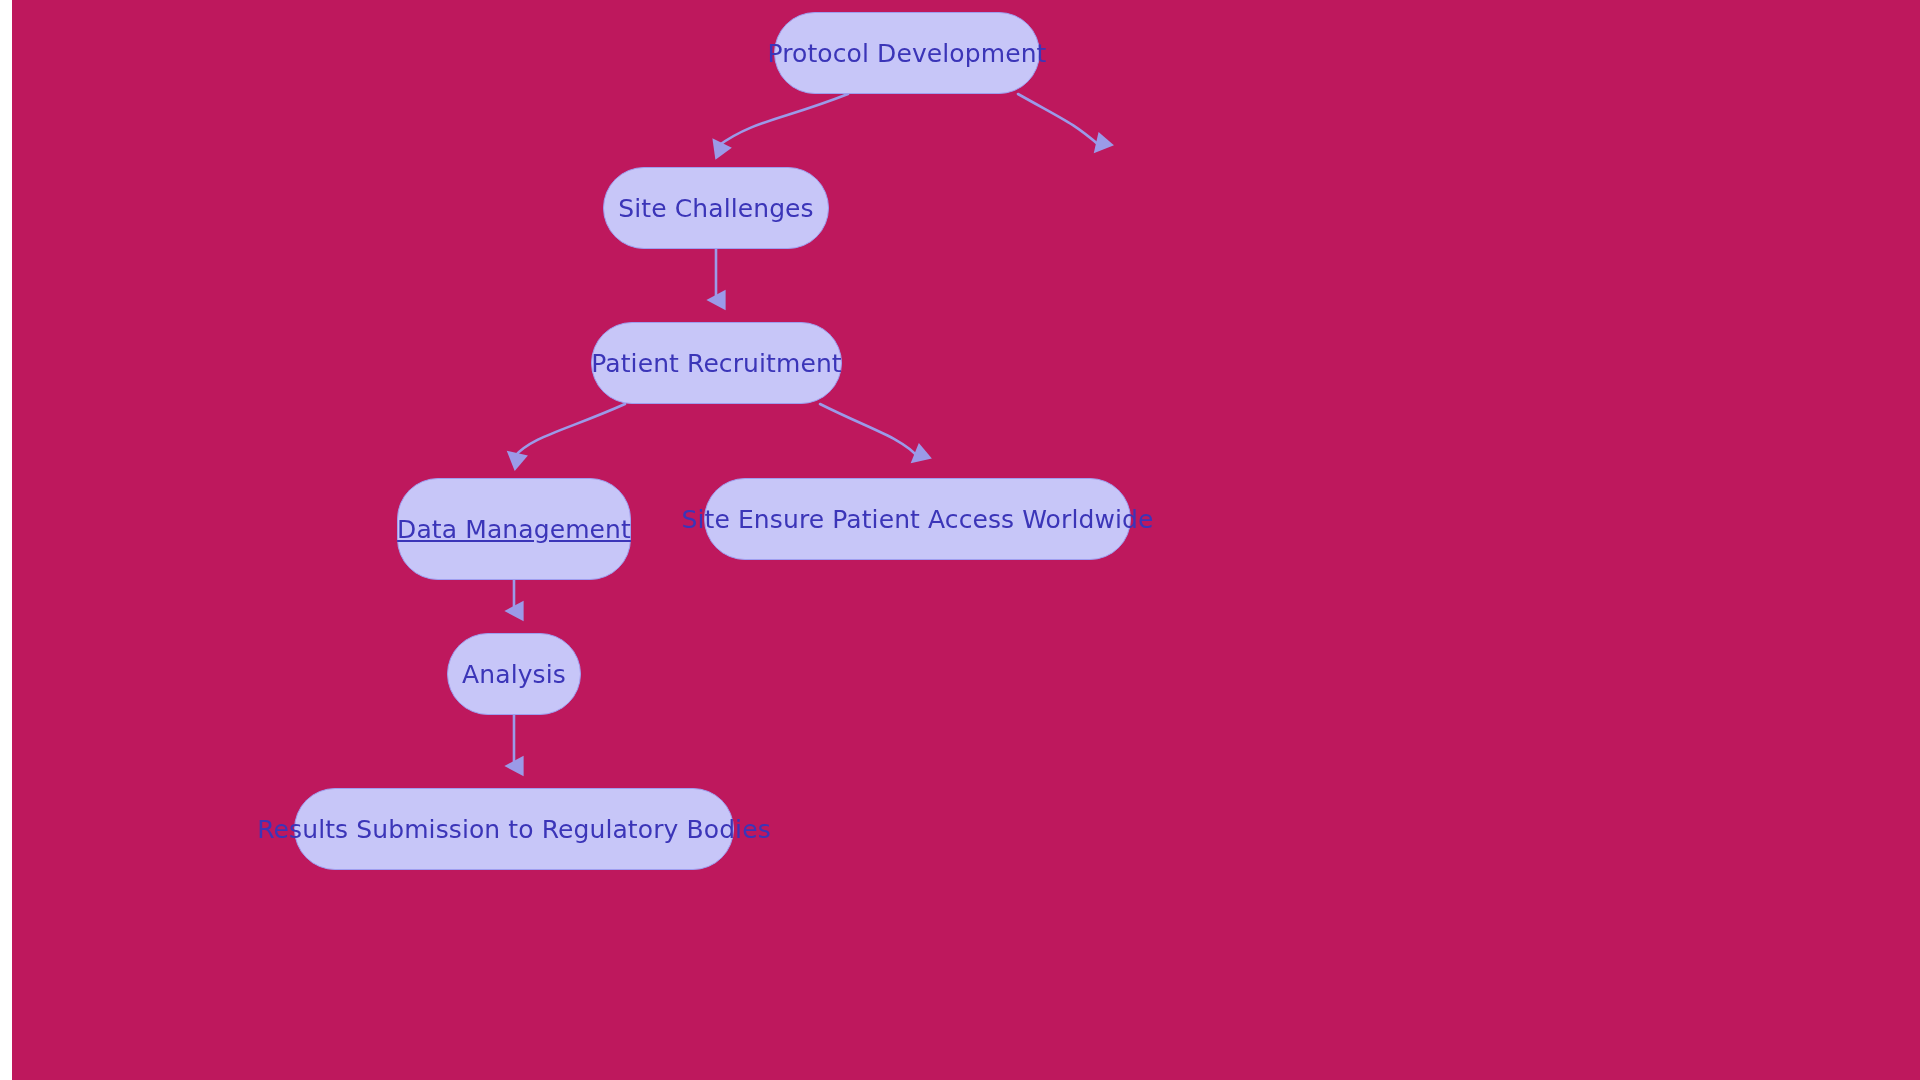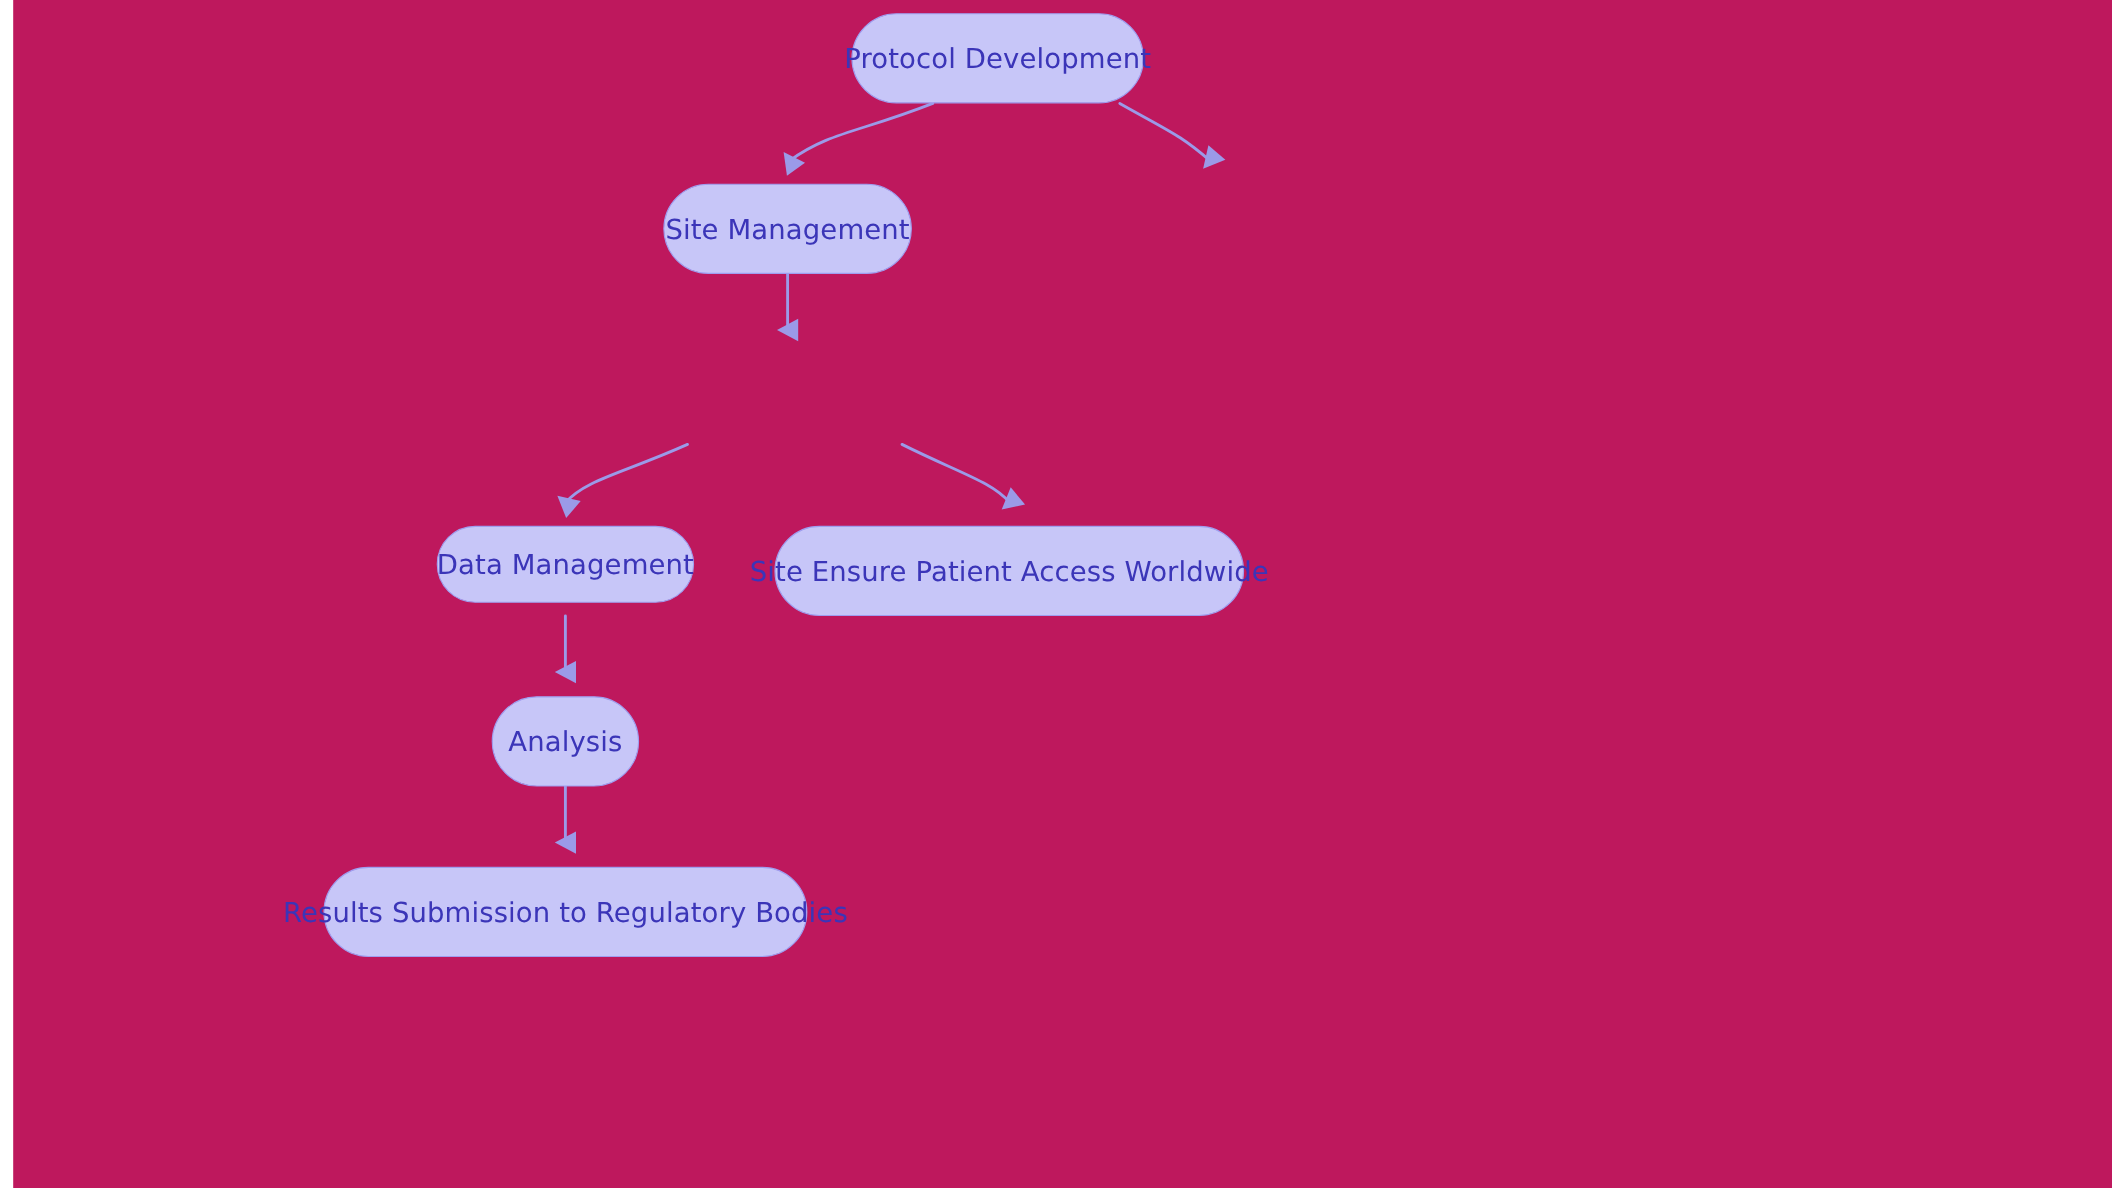--- a/index.html
+++ b/index.html
@@ -67,26 +67,29 @@
         <path d="M 502 560 L 502 611" fill="none" stroke="#9b9ae8" stroke-width="2.6" stroke-linecap="round" marker-end="url(#arrowhead)"></path>
         <path d="M 502 715 L 502 766" fill="none" stroke="#9b9ae8" stroke-width="2.6" stroke-linecap="round" marker-end="url(#arrowhead)"></path>
       </g>
   </svg>
 
   <div class="node" style="left: 762px; top: 12px; width: 266px; height: 82px; border-radius: 41px; background: rgb(199, 198, 248); border-color: rgb(159, 158, 240); color: rgb(59, 53, 184);">
     <span class="node-label">Protocol Development</span>
   </div>
 
   <div class="node" style="left: 591px; top: 167px; width: 226px; height: 82px; border-radius: 41px; background: rgb(199, 198, 248); border-color: rgb(159, 158, 240); color: rgb(59, 53, 184);">
-    <span class="node-label">Site Management</span>
+    <span class="node-label">Site Challenges</span>
   </div>
 
 
+  <div class="node" style="left: 579px; top: 322px; width: 251px; height: 82px; border-radius: 41px; background: rgb(199, 198, 248); border-color: rgb(159, 158, 240); color: rgb(59, 53, 184);">
+    <span class="node-label">Patient Recruitment</span>
+  </div>
 
-  <div class="node" style="left: 385px; top: 478px; width: 234px; height: 70px; border-radius: 41px; background: rgb(199, 198, 248); border-color: rgb(159, 158, 240); color: rgb(59, 53, 184);">
+  <div class="node" style="left: 385px; top: 478px; width: 234px; height: 102px; border-radius: 41px; background: rgb(199, 198, 248); border-color: rgb(159, 158, 240); color: rgb(59, 53, 184); text-decoration: underline;">
     <span class="node-label">Data Management</span>
   </div>
 
   <div class="node" style="left: 692px; top: 478px; width: 427px; height: 82px; border-radius: 41px; background: rgb(199, 198, 248); border-color: rgb(159, 158, 240); color: rgb(59, 53, 184);">
     <span class="node-label">Site Ensure Patient Access Worldwide</span>
   </div>
 
   <div class="node" style="left: 435px; top: 633px; width: 134px; height: 82px; border-radius: 41px; background: rgb(199, 198, 248); border-color: rgb(159, 158, 240); color: rgb(59, 53, 184);">
     <span class="node-label">Analysis</span>
   </div>

